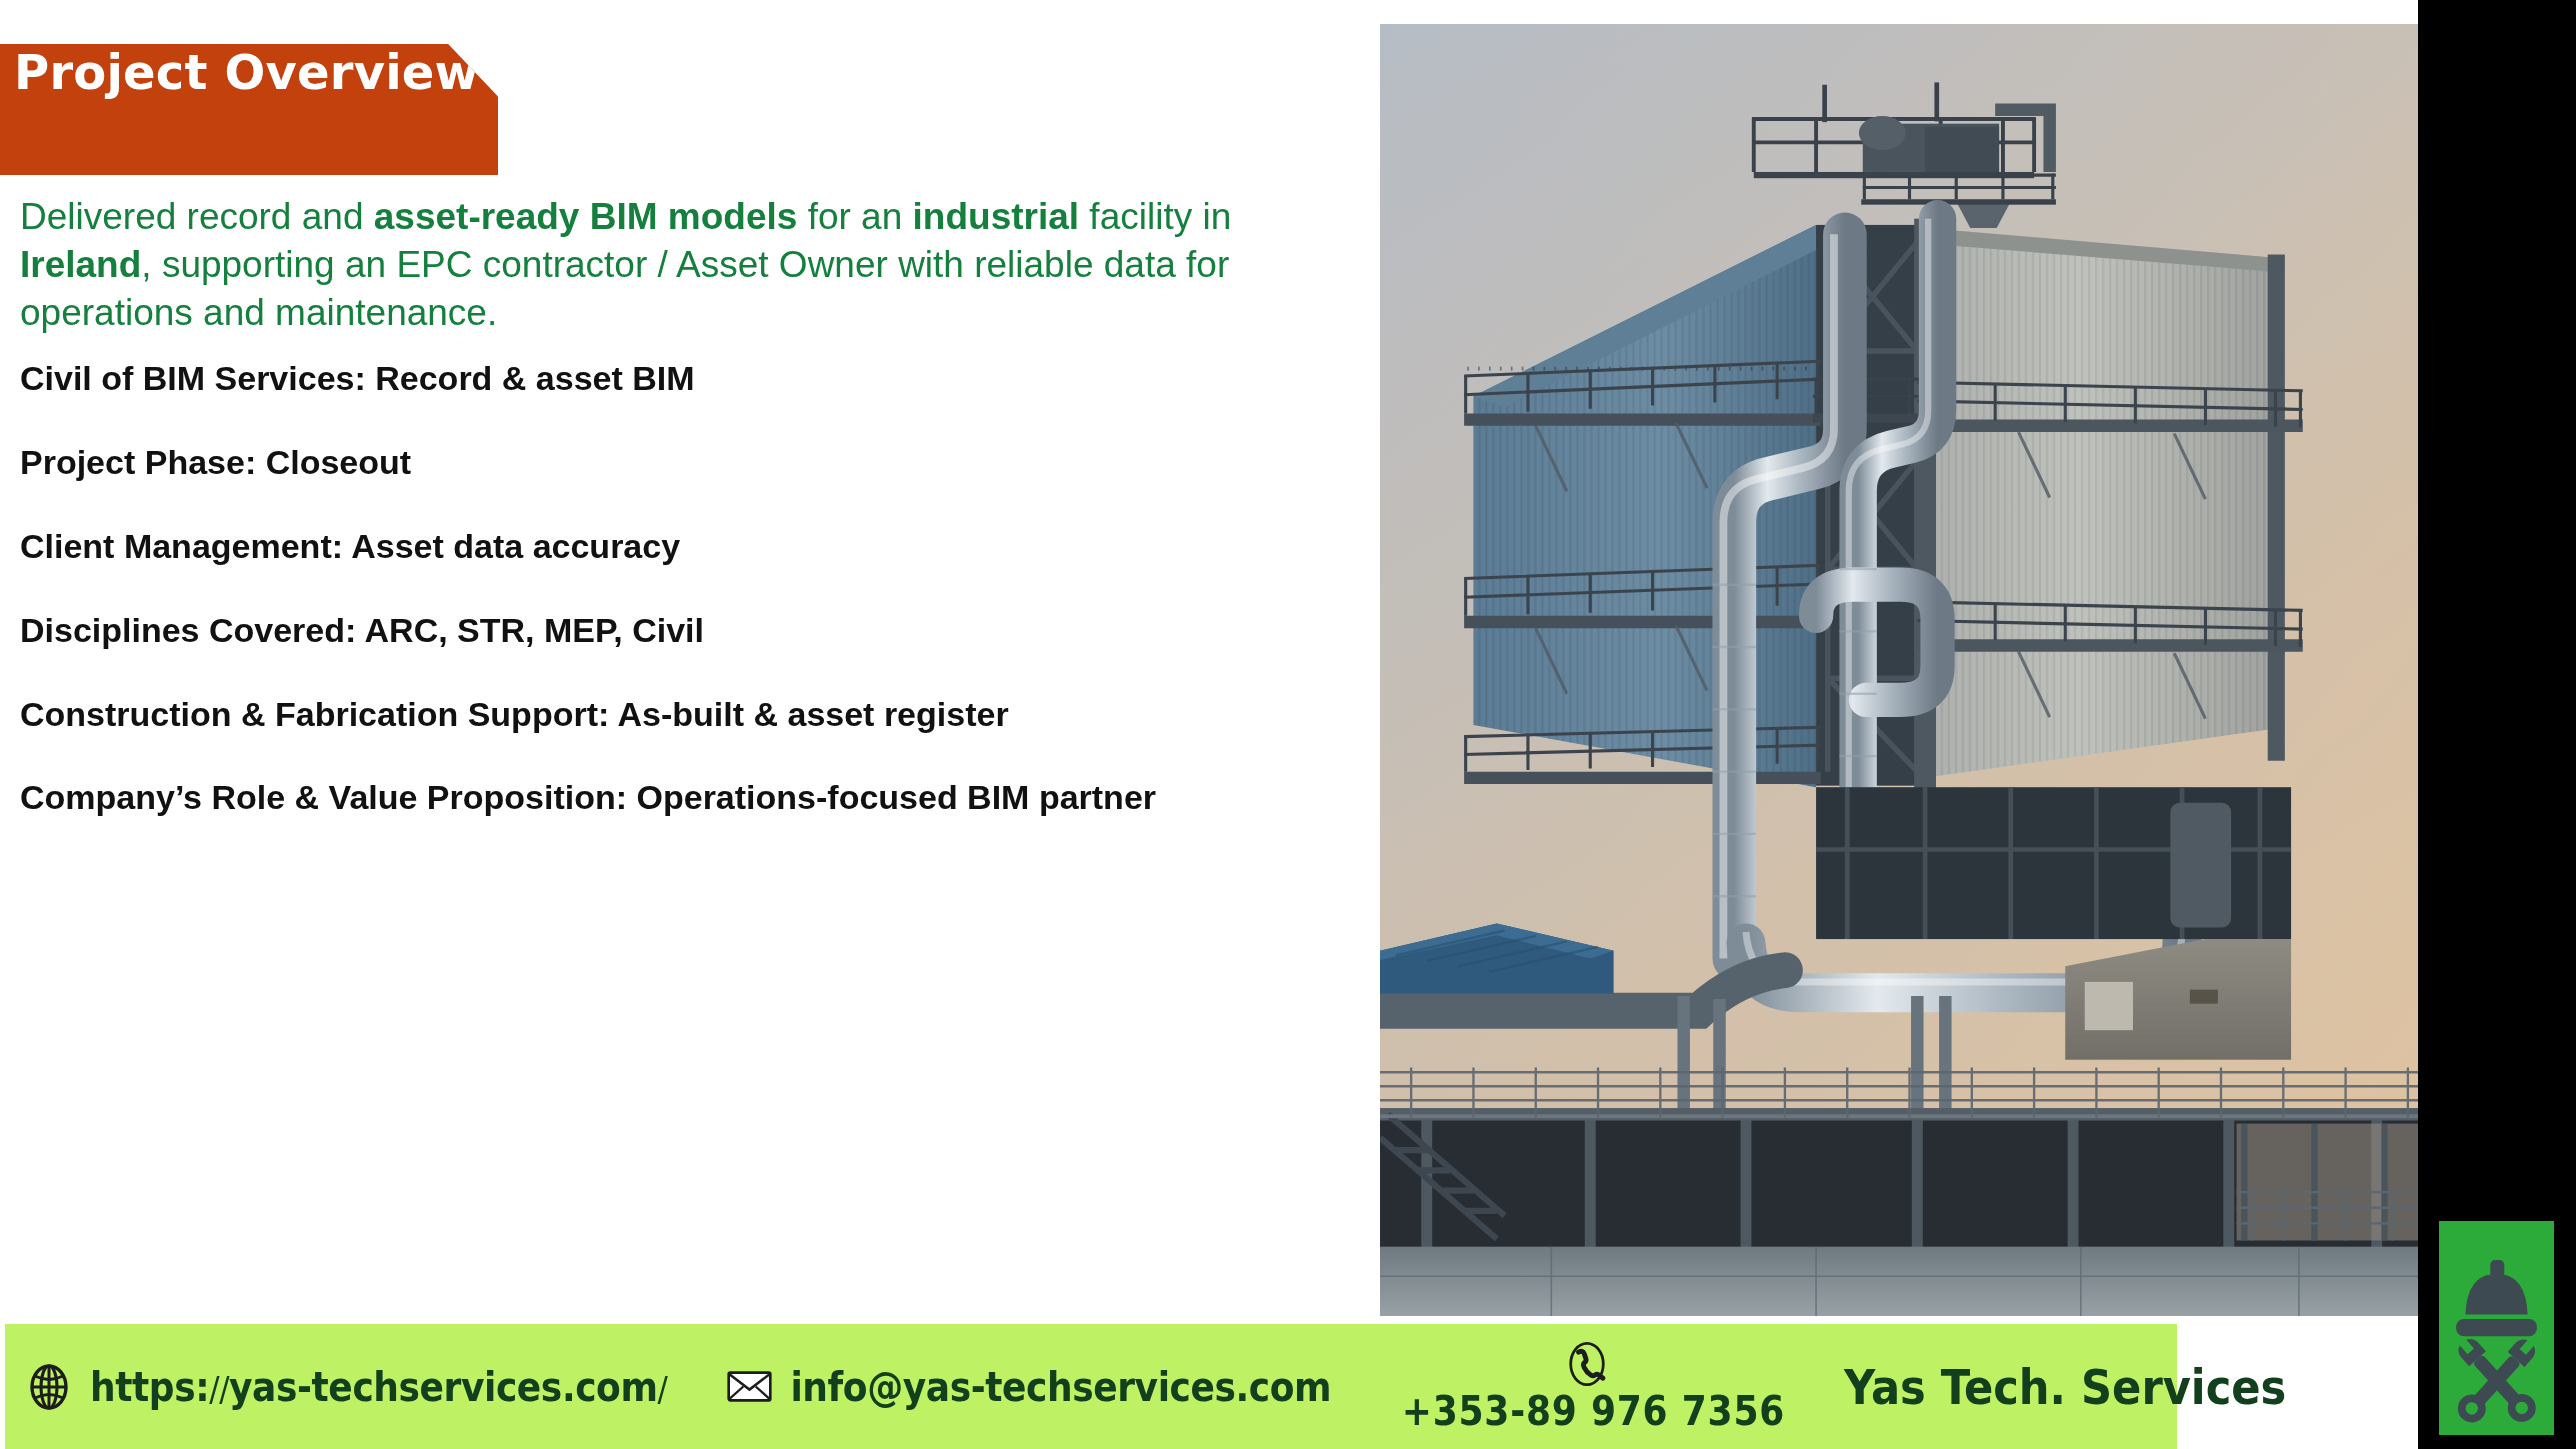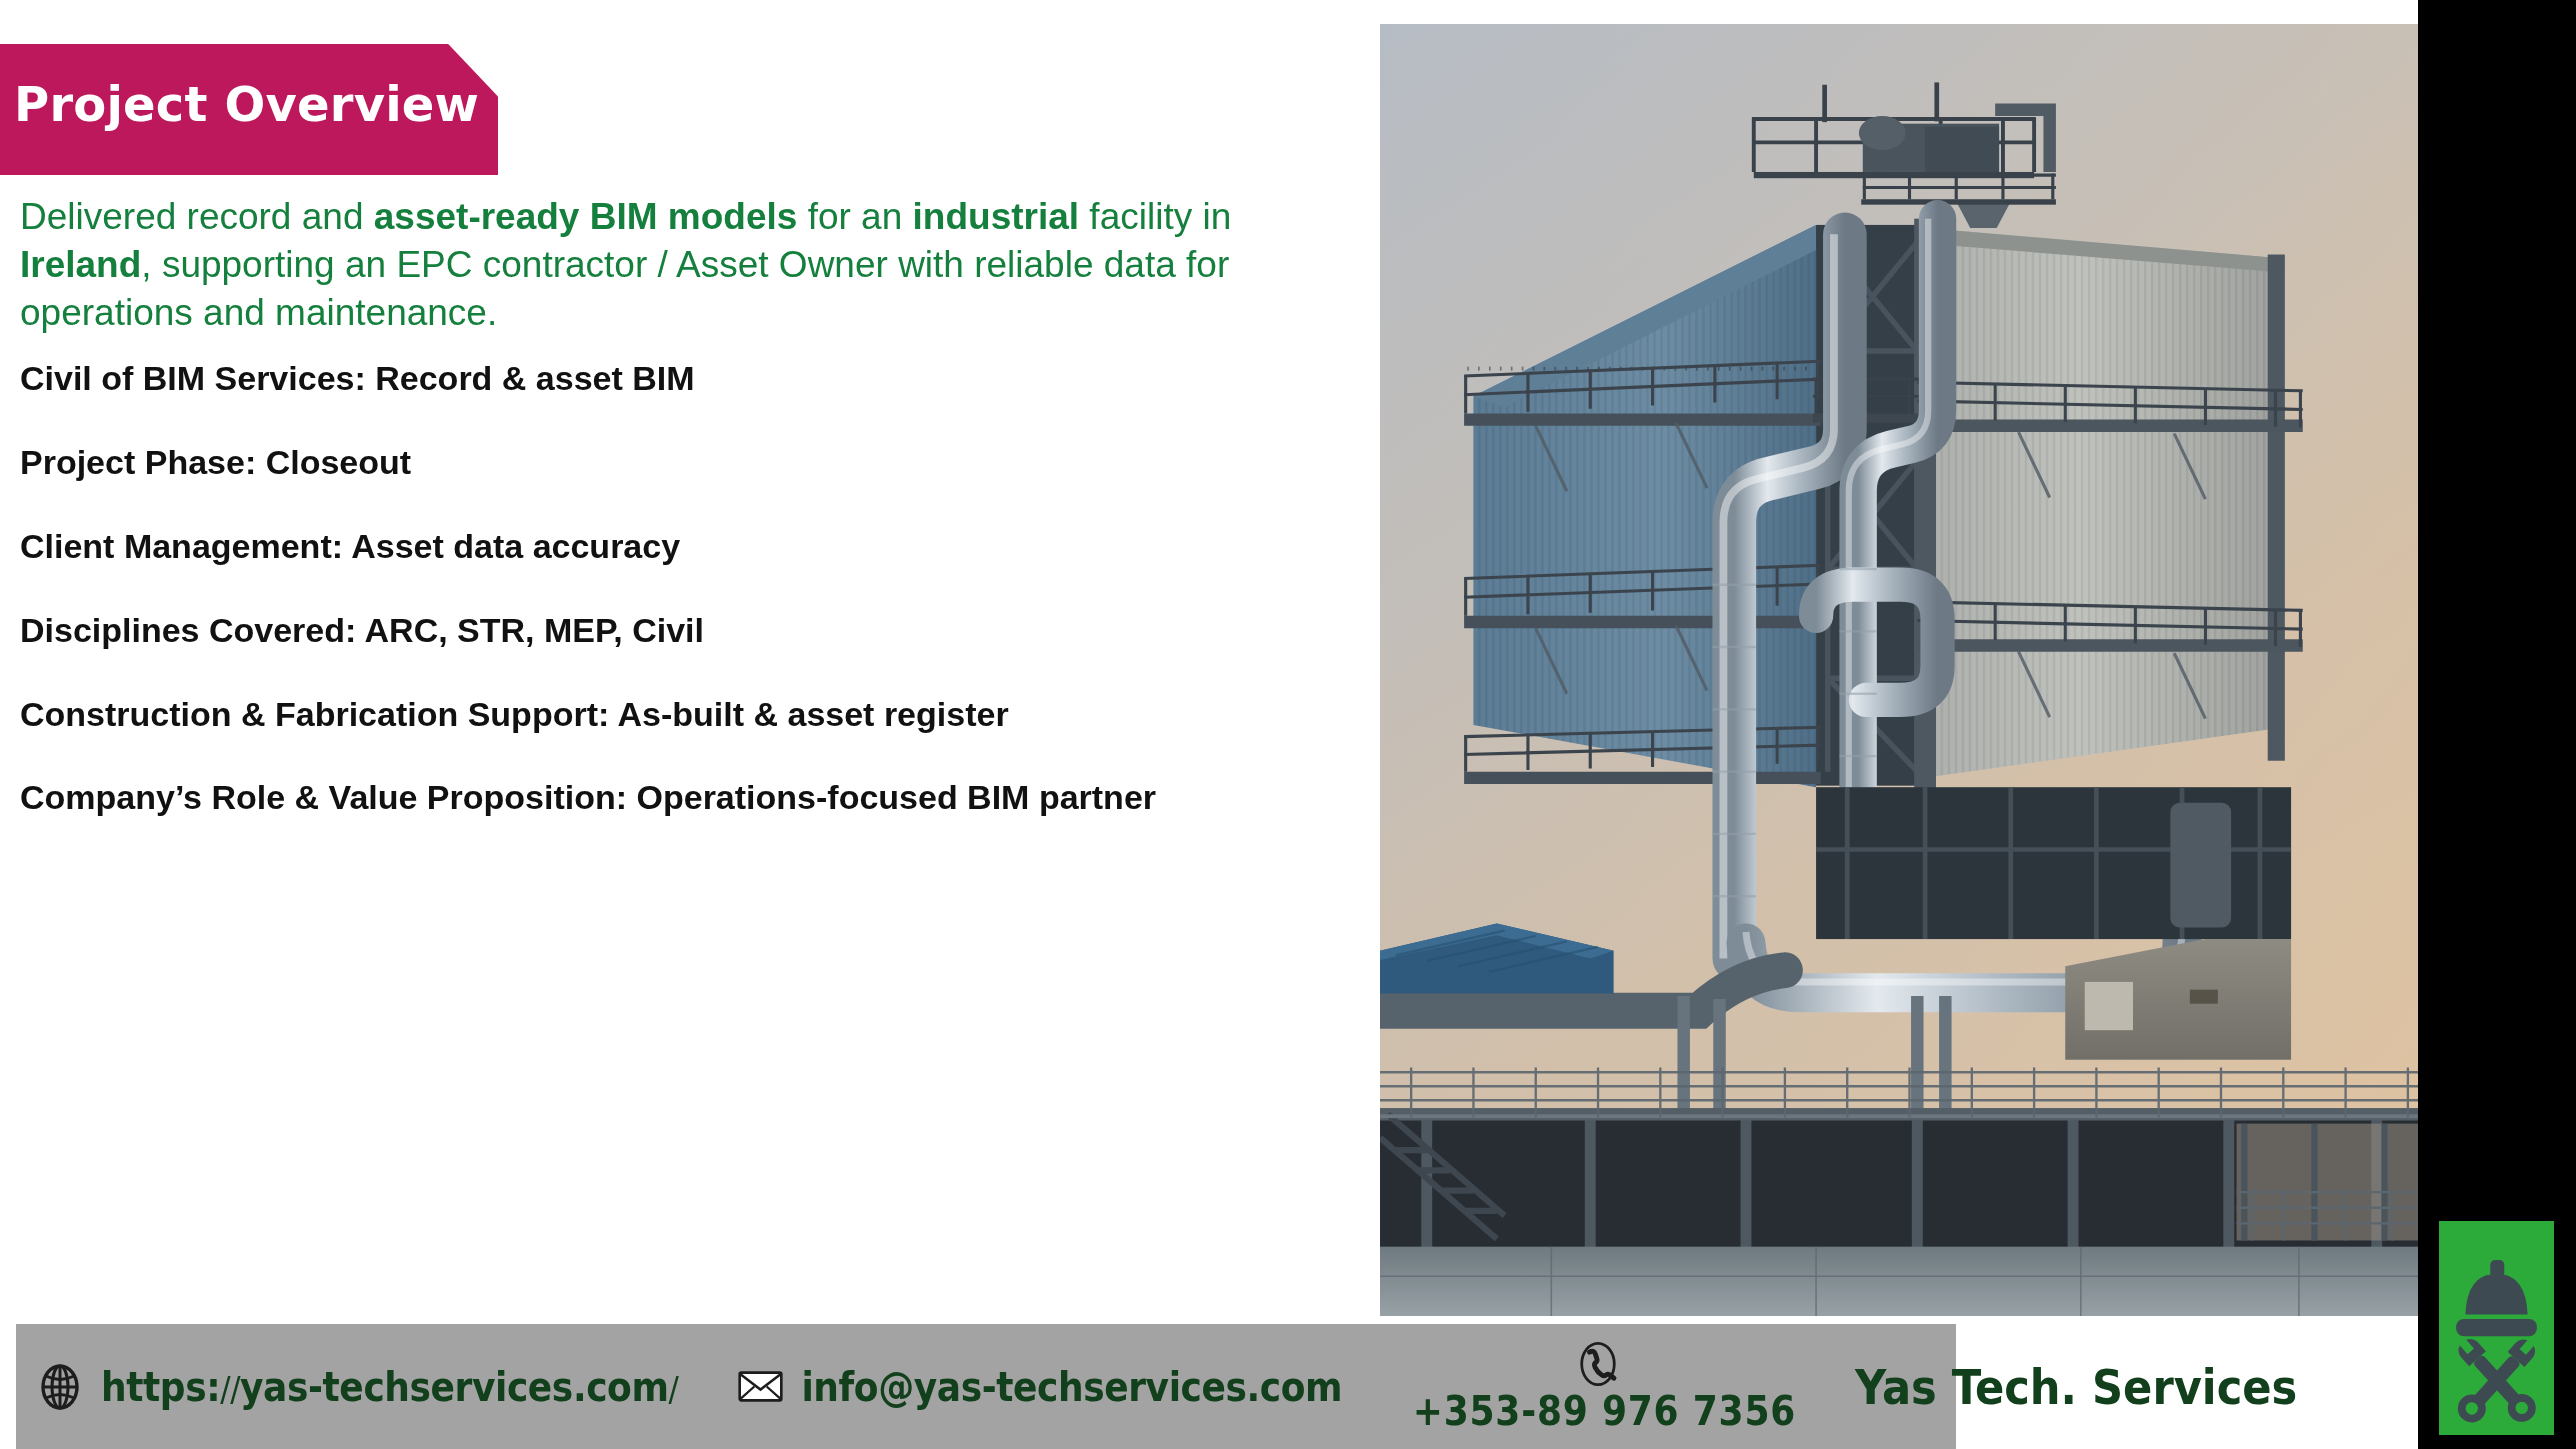--- a/index.html
+++ b/index.html
@@ -26,24 +26,24 @@
     background: #000000;
   }
 
   
   .title-banner {
     position: absolute;
     left: 0;
     top: 44px;
     width: 498px;
     height: 131px;
-    background: #be185d;
+    background: #c2410c;
     clip-path: polygon(0 0, 90% 0, 100% 40%, 100% 100%, 0 100%);
     display: flex;
-    align-items: center;
+    align-items: flex-start;
   }
   .title-banner .title-text {
     color: #ffffff;
     font-size: 48px;
     font-weight: bold;
     letter-spacing: 0.2px;
     padding: 0 0 11px 14px;
     white-space: nowrap;
     font-family: "DejaVu Sans", sans-serif;
   }
@@ -85,25 +85,25 @@
     width: 1038px;
     height: 1292px;
     overflow: hidden;
     background: #b9bdc2;
   }
   .photo svg { display: block; width: 100%; height: 100%; }
 
   
   .footer {
     position: absolute;
-    left: 16px;
+    left: 5px;
     top: 1324px;
-    width: 1940px;
+    width: 2172px;
     height: 125px;
-    background: #a3a3a3;
+    background: #bef264;
     display: flex;
     align-items: center;
   }
   .f-item {
     display: flex;
     align-items: center;
     white-space: nowrap;
   }
   .f-icon {
     display: inline-flex;

